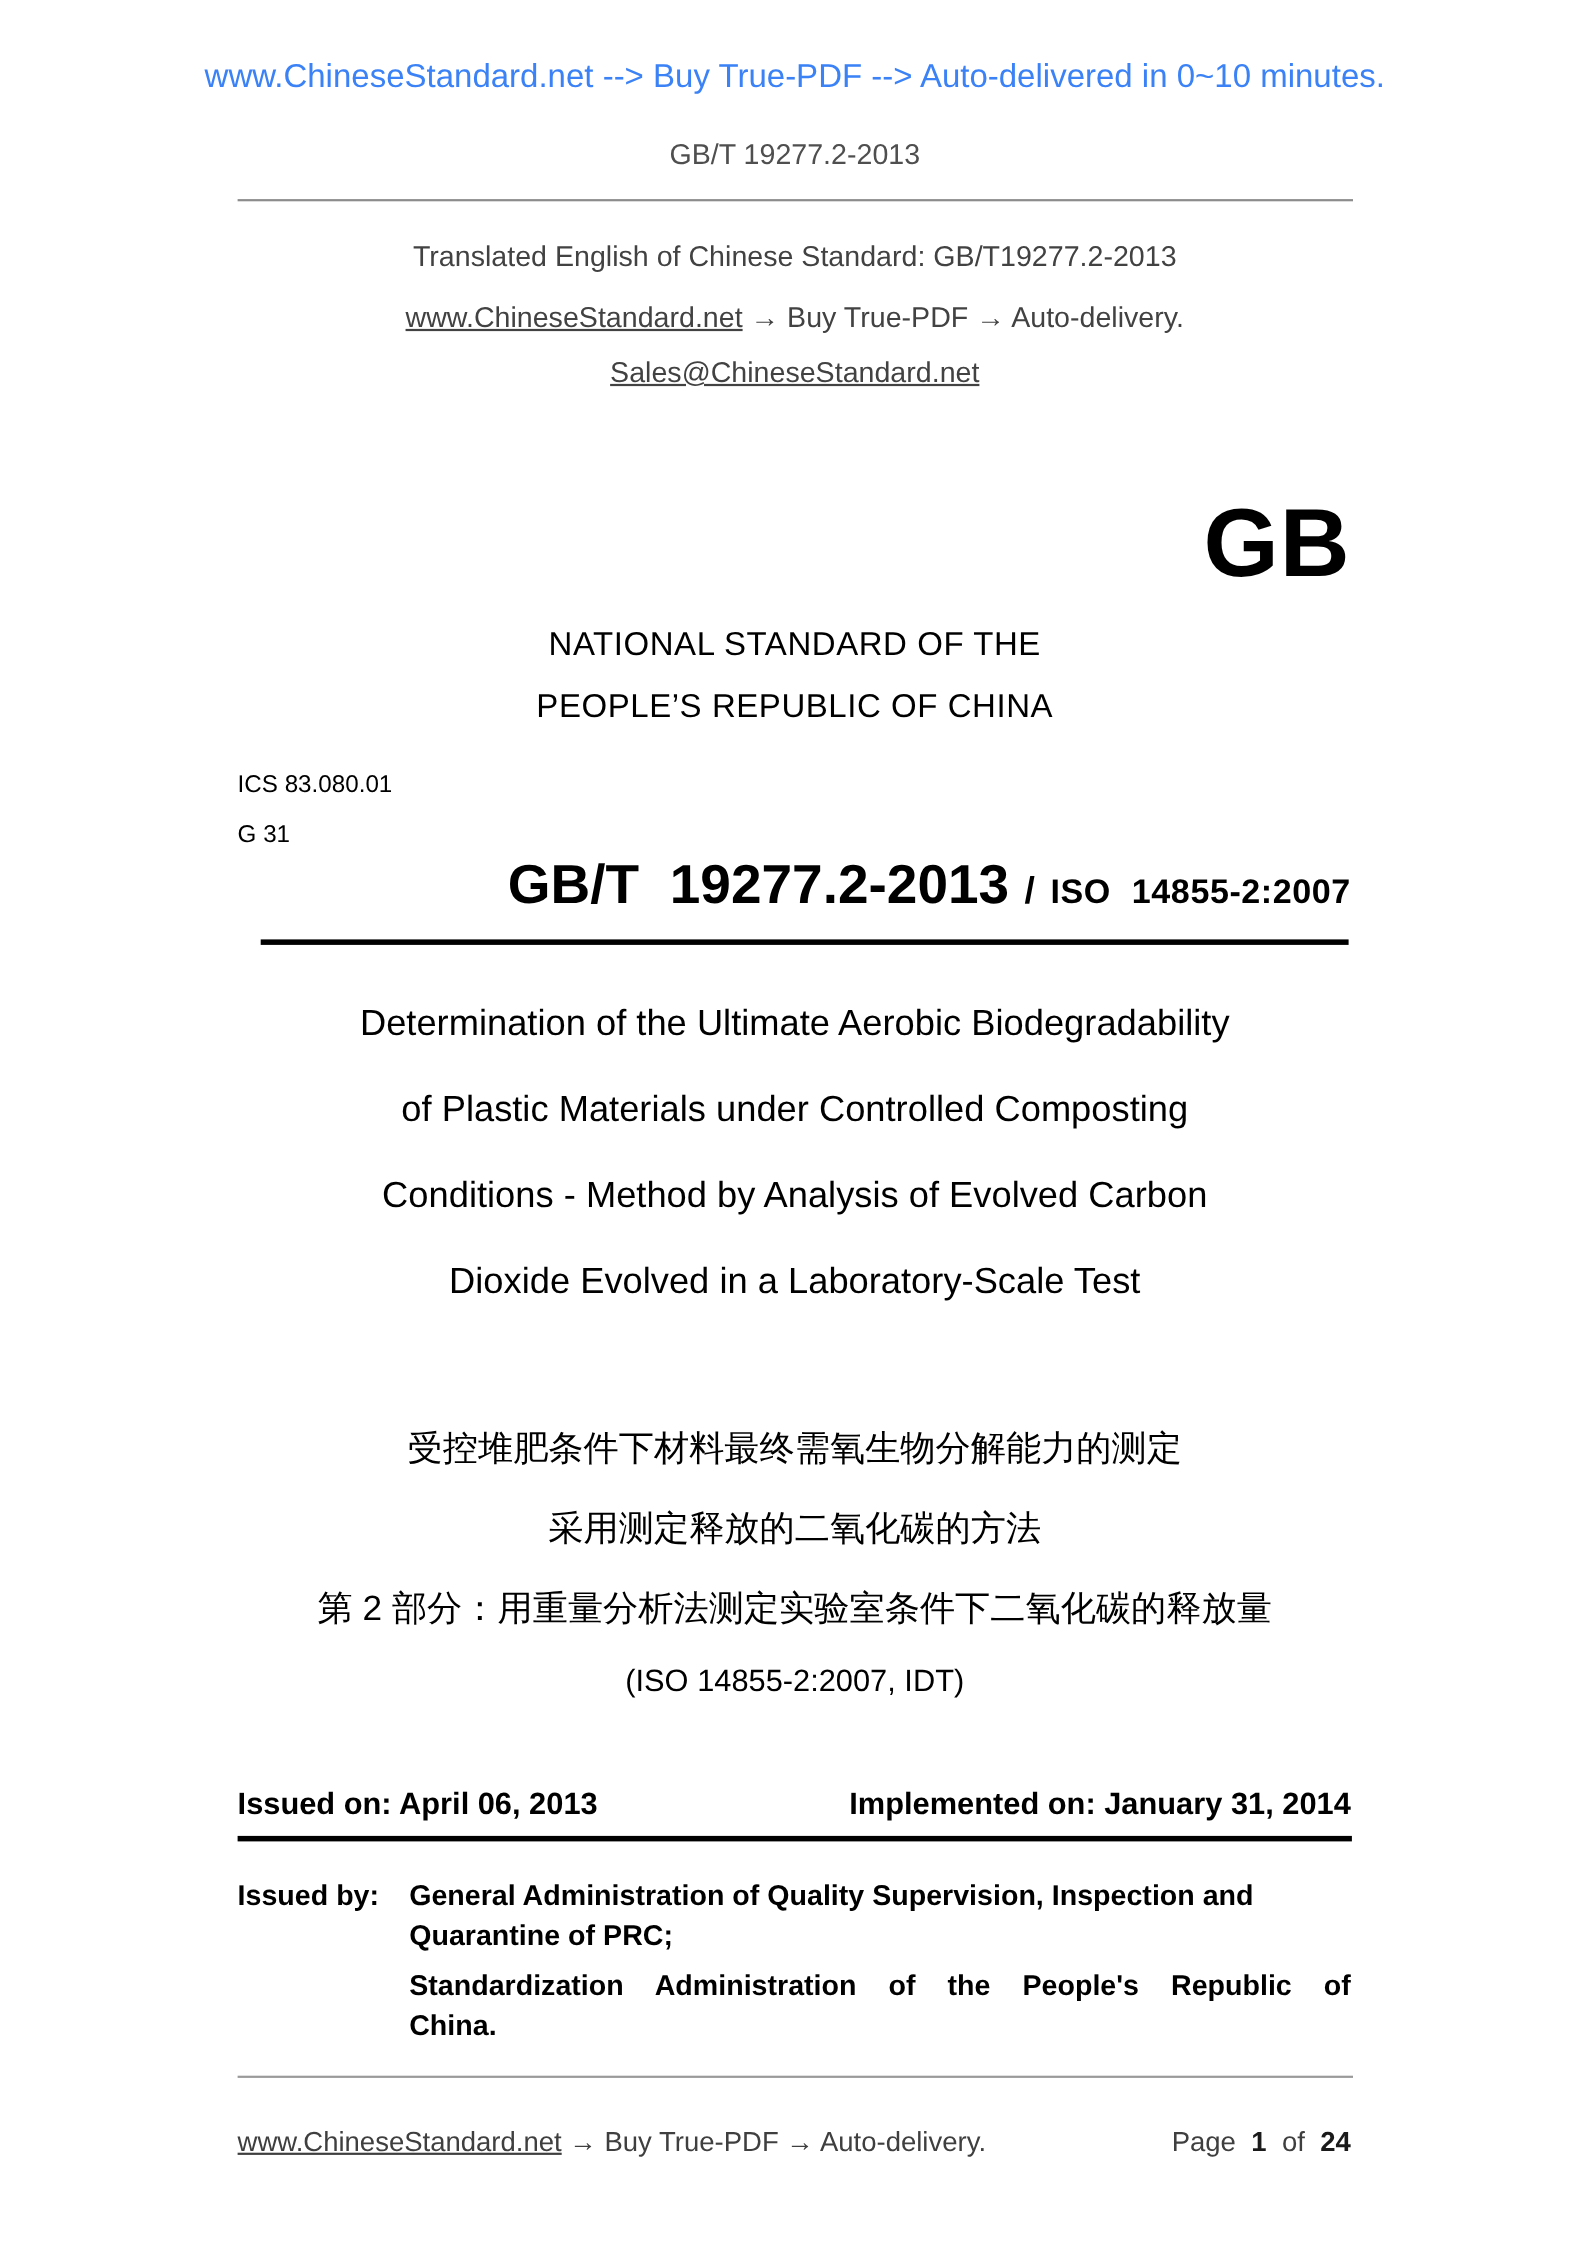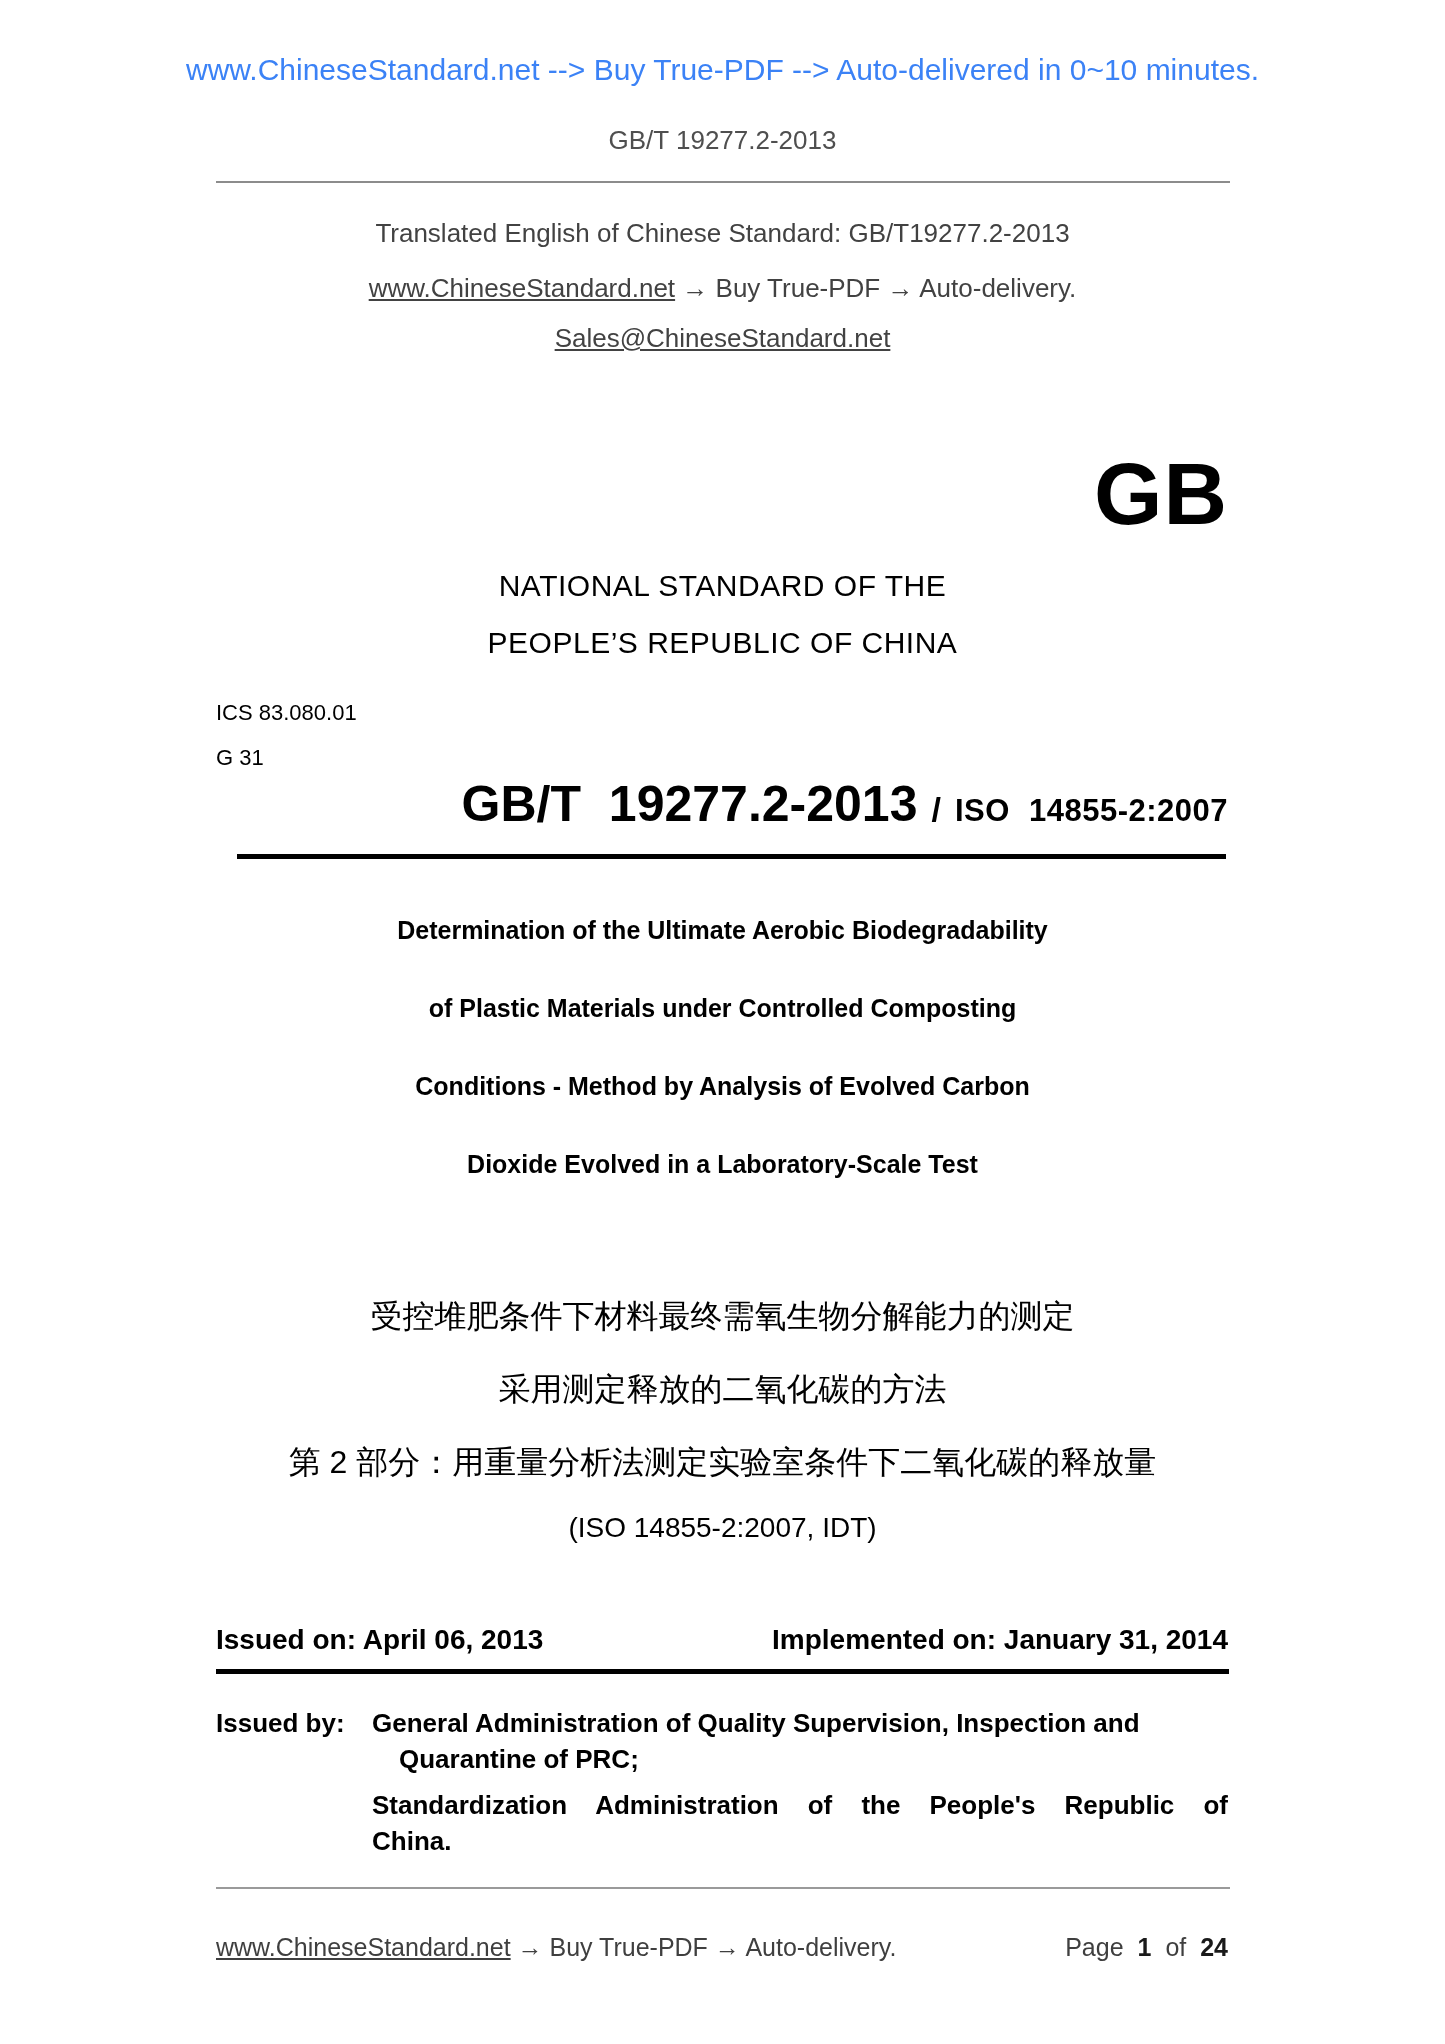--- a/index.html
+++ b/index.html
@@ -45,41 +45,41 @@
   .class-code { top: 745px; left: 216px; font-size: 22px; line-height: 26px; }
 
   .std-number {
     top: 775px; right: 217px;
     display: flex; align-items: baseline; font-weight: bold; white-space: nowrap;
   }
   .std-number .gbt-num { font-size: 50px; word-spacing: 14px; }
   .std-number .slash   { font-size: 34px; margin: 0 14px; }
   .std-number .iso-num { font-size: 31px; word-spacing: 10px; letter-spacing: 0.5px; text-align: right; }
 
-  .title-en { top: 891px; font-weight: bold; font-size: 25px; }
+  .title-en { top: 891px; font-weight: normal; font-size: 33px; }
   .title-en div { line-height: 78px; }
   .title-zh { top: 1280px; font-size: 32px; }
   .title-zh div { line-height: 73px; }
   .idt-note { top: 1511px; font-size: 28px; line-height: 34px; }
 
   .dates-row {
     top: 1623px; left: 216px; width: 1012px;
     display: flex; justify-content: space-between;
     font-size: 28px; line-height: 34px; font-weight: bold;
   }
 
   .issued-by-label {
     top: 1705px; left: 216px;
     font-size: 26px; line-height: 36px; font-weight: bold;
   }
   .issued-by-content {
     top: 1705px; left: 372px; width: 856px;
     font-size: 26px; line-height: 36px; font-weight: bold;
   }
-  .issued-by-content .para-gap { margin-bottom: 10px; margin-left: 27px; }
+  .issued-by-content .para-gap { margin-bottom: 10px; }
   .force-justify { text-align: justify; text-align-last: justify; }
 
   .footer-row {
     top: 1930px; left: 216px; width: 1012px;
     display: flex; justify-content: space-between;
     font-size: 25px; line-height: 34px; color: #3f3f3f;
   }
   .page-ind .num { font-weight: bold; color: #1a1a1a; }
   .page-ind span { margin-left: 7px; }
   .page-ind span:first-child { margin-left: 0; }

